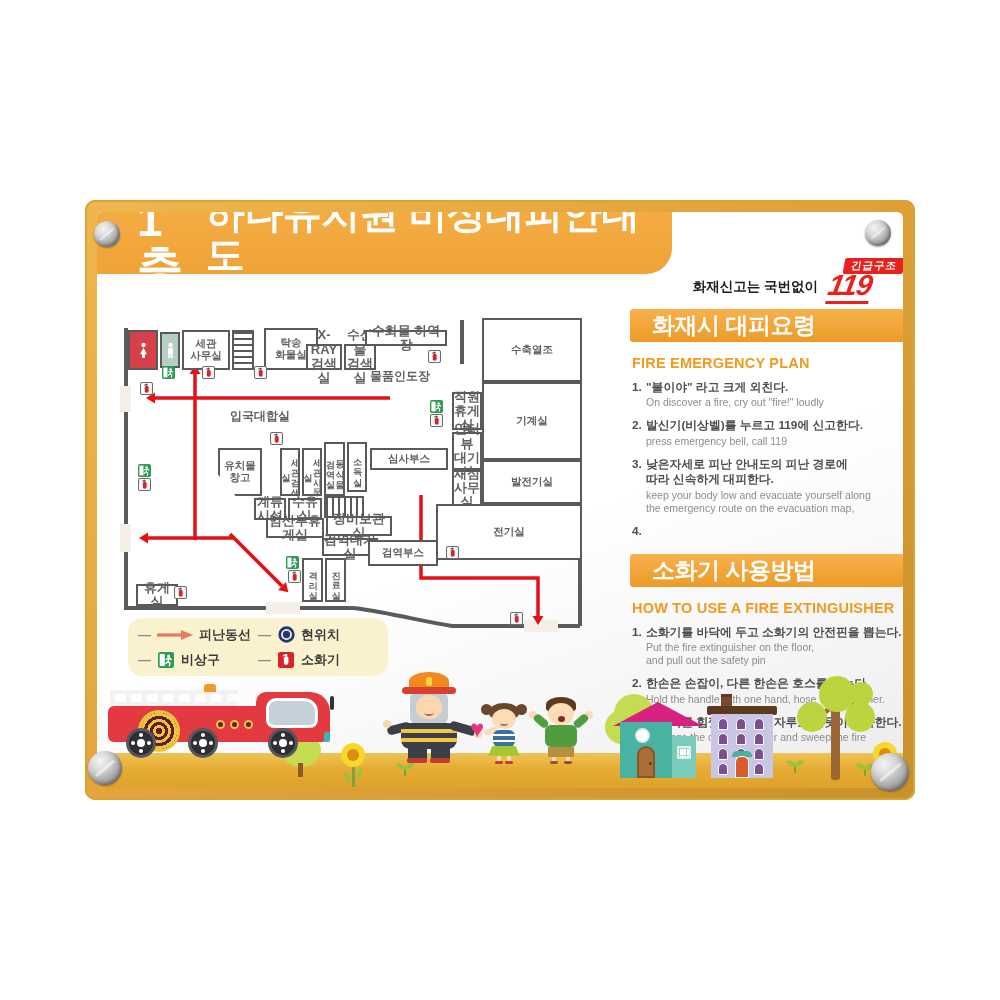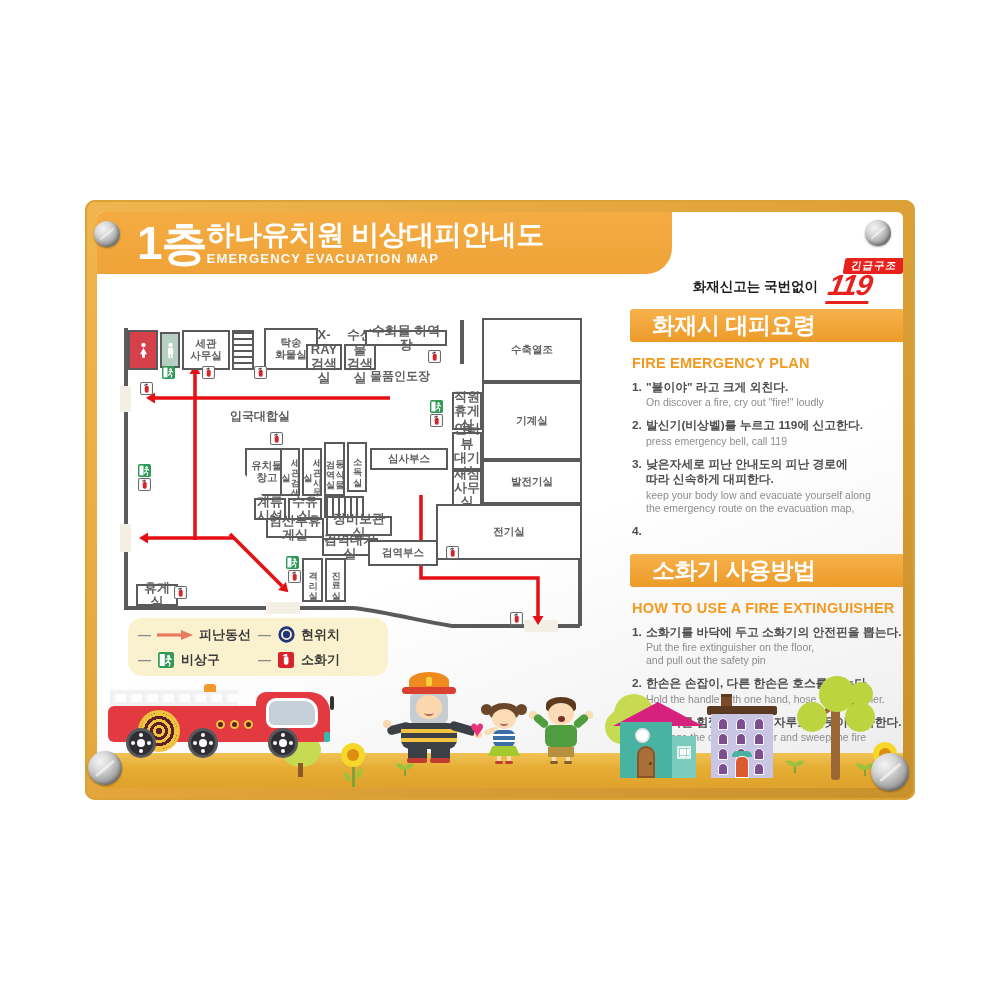--- a/index.html
+++ b/index.html
@@ -10,21 +10,21 @@
   .inner{position:absolute;left:12px;top:12px;width:806px;height:576px;border-radius:6px;overflow:hidden;
     background:linear-gradient(160deg,#ffffff 55%,#f2f2f2 88%,#e9e9e9 100%);}
   .screw{position:absolute;border-radius:50%;z-index:40;
     background:radial-gradient(circle at 35% 30%,#f5f5f5 0%,#d8d8d8 30%,#a8a8a8 60%,#6f6f6f 100%);
     box-shadow:0 1px 2px rgba(0,0,0,.35), inset -2px -2px 3px rgba(0,0,0,.25);}
   .screw::after{content:"";position:absolute;left:15%;top:48%;width:70%;height:8%;background:rgba(255,255,255,.55);transform:rotate(-40deg);border-radius:2px;}
   
   .header{position:absolute;left:0;top:0;width:575px;height:62px;border-bottom-right-radius:26px;
     background:linear-gradient(180deg,#F4AC42 0%,#EFA338 100%);color:#fff;display:flex;align-items:center;padding-left:40px;box-sizing:border-box;}
   .floor{font-size:46px;font-weight:800;line-height:1;letter-spacing:-1px;}
-  .htitle{font-size:28px;font-weight:800;line-height:1.05;letter-spacing:-0.5px;}
+  .htitle{font-size:39px;font-weight:800;line-height:1.05;letter-spacing:-0.5px;}
   .hsub{font-size:13px;font-weight:700;letter-spacing:1.2px;opacity:.95;margin-top:1px;}
   
   .call{position:absolute;left:533px;top:46px;width:274px;display:flex;justify-content:flex-end;align-items:flex-end;gap:8px;}
   .call-label{font-size:13.5px;font-weight:800;color:#1b1b1b;padding-bottom:6px;}
   .logo119{position:relative;width:78px;height:44px;}
   .badge911{position:absolute;right:0;top:0;background:#E8211C;color:#fff;font-size:10.5px;font-weight:700;padding:1px 7px;transform:skewX(-10deg);border-radius:2px;letter-spacing:1px;}
   .num119{position:absolute;left:2px;top:13px;font-size:29px;font-weight:800;font-style:italic;color:#E8211C;transform:skewX(-10deg);letter-spacing:-1px;border-bottom:3px solid #E8211C;line-height:1;padding-bottom:1px;}
   
   .rightcol{position:absolute;left:533px;top:97px;width:274px;}
   .banner{height:33px;background:linear-gradient(180deg,#F7B14C 0%,#EC9B28 100%);border-radius:3px;color:#fff;
@@ -306,21 +306,21 @@
           <div class="room" style="left: 364px; top: 70px; width: 100px; height: 78px;"><span>기계실</span></div>
           <div class="room s" style="left: 334px; top: 80px; width: 30px; height: 38px;"><span>직원
 휴게실</span></div>
           <div class="room s" style="left: 334px; top: 120px; width: 30px; height: 38px;"><span>인터뷰
 대기실</span></div>
           <div class="room s" style="left: 334px; top: 158px; width: 30px; height: 36px;"><span>재심
 사무실</span></div>
           <div class="room" style="left: 364px; top: 148px; width: 100px; height: 44px;"><span>발전기실</span></div>
           <div class="room" style="left: 318px; top: 192px; width: 146px; height: 56px;"><span>전기실</span></div>
           <div class="room" style="left: 252px; top: 136px; width: 78px; height: 22px;"><span>심사부스</span></div>
-          <div class="room" style="left: 100px; top: 136px; width: 44px; height: 48px; clip-path: polygon(0px 0px, 100% 0px, 100% 100%, 40% 100%, 0px 55%); margin-left: 27px;"><span>유치물
+          <div class="room" style="left: 100px; top: 136px; width: 44px; height: 48px; clip-path: polygon(0px 0px, 100% 0px, 100% 100%, 40% 100%, 0px 55%);"><span>유치물
 창고</span></div>
           <div class="room v" style="left: 162px; top: 136px; width: 20px; height: 48px;"><span>세관검색실</span></div>
           <div class="room v" style="left: 184px; top: 136px; width: 20px; height: 48px;"><span>세관사무실</span></div>
           <div class="room v" style="left: 206px; top: 130px; width: 21px; height: 54px;"><span>동식물
 검역실</span></div>
           <div class="room v" style="left: 229px; top: 130px; width: 20px; height: 50px;"><span>소독실</span></div>
           <div class="room s" style="left: 136px; top: 186px; width: 32px; height: 22px;"><span>계류
 시설</span></div>
           <div class="room s" style="left: 170px; top: 186px; width: 34px; height: 22px;"><span>수유실</span></div>
           <div class="room hatch-v" style="left: 206px; top: 184px; width: 40px; height: 22px;"></div>

